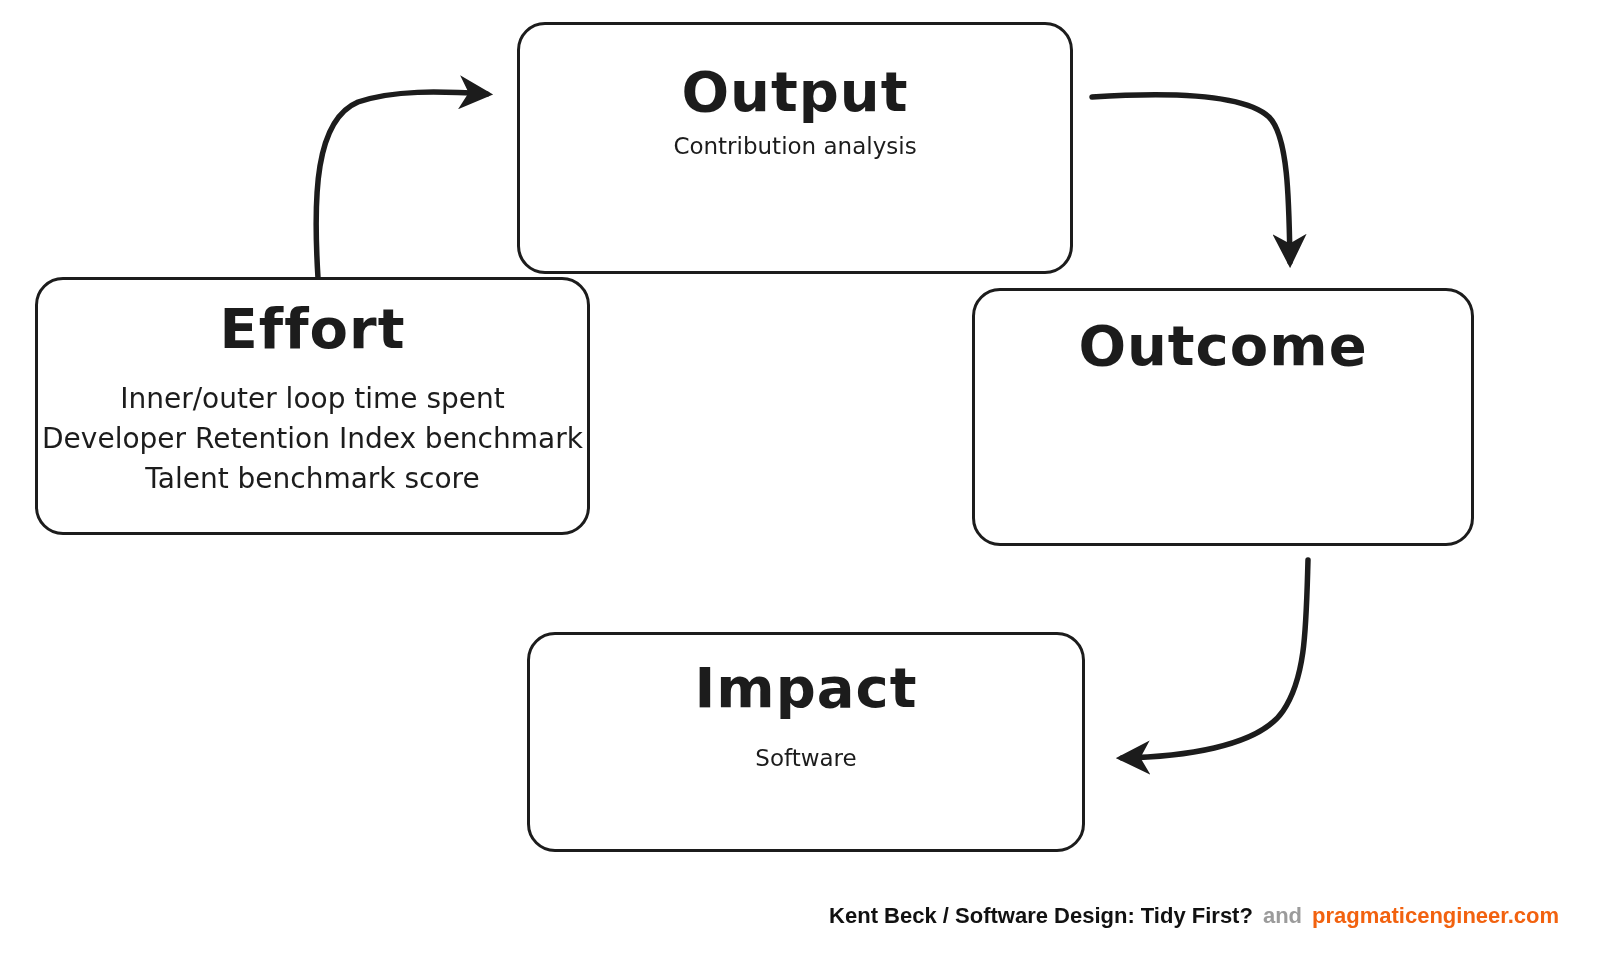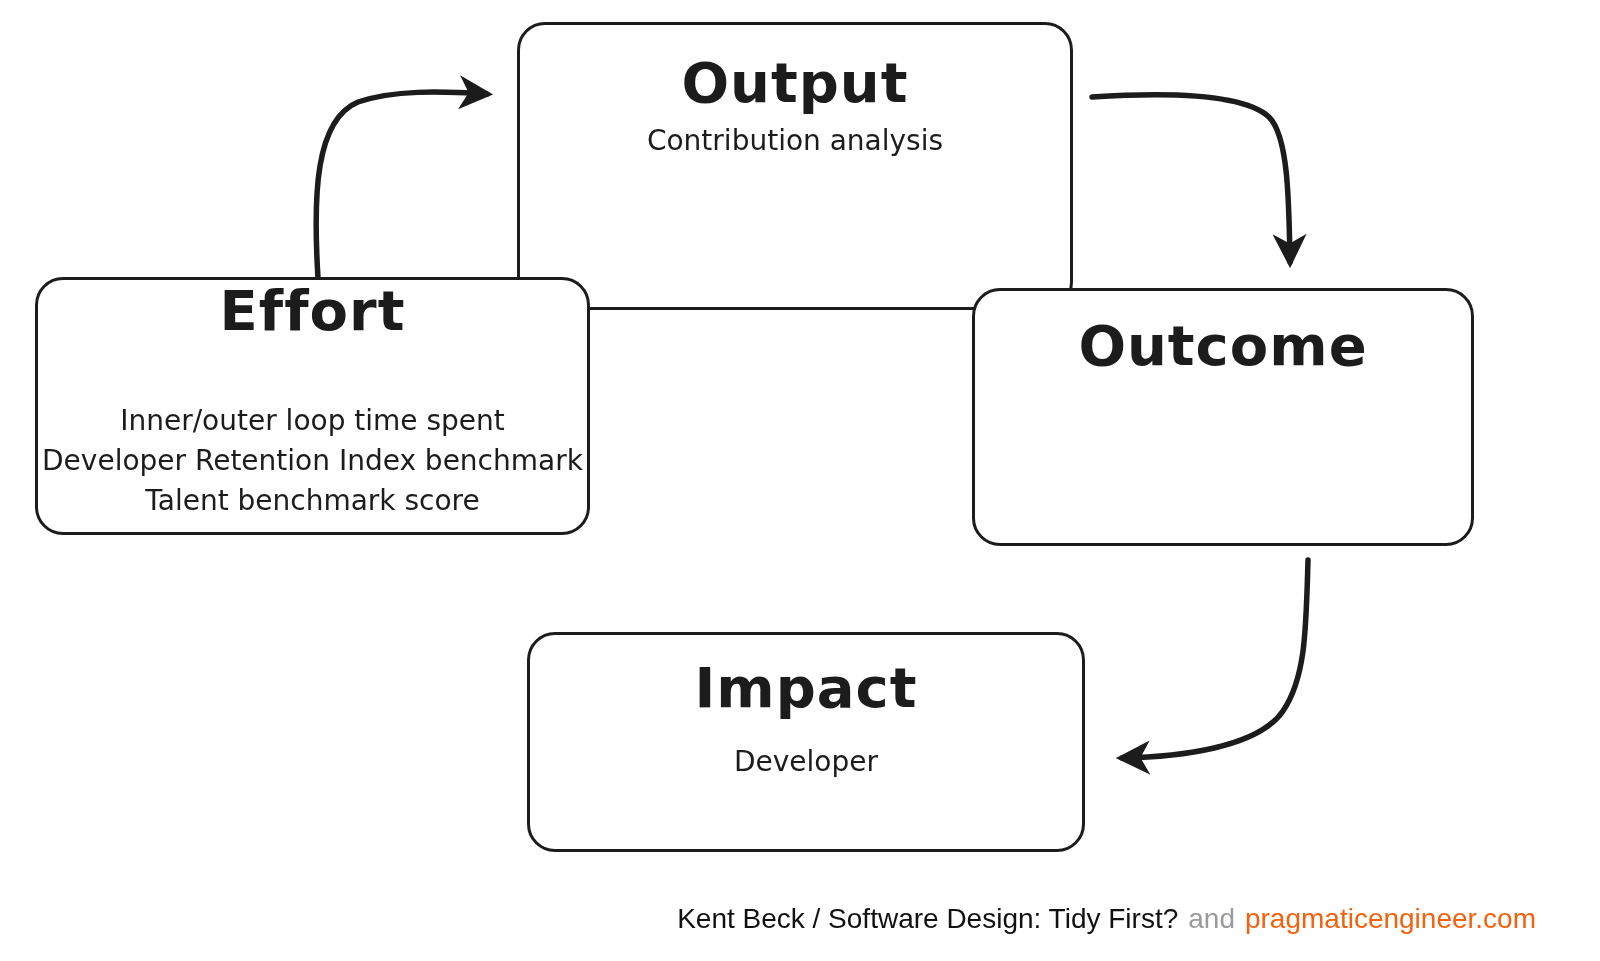--- a/index.html
+++ b/index.html
@@ -23,53 +23,54 @@
     align-items:center;
     text-align:center;
   }
   .node-title{
     font-size:56px;
     font-weight:700;
     letter-spacing:1px;
     line-height:1.1;
   }
   .node-sub{
-    font-size:28px;
+    font-size:23px;
     font-weight:400;
     margin-top:10px;
   }
   .node-lines{
     font-size:28px;
     line-height:40px;
     margin-top:19px;
   }
 
-  #node-output{left:517px;top:22px;width:556px;height:288px;padding-top:27px;}
-  #node-effort{left:35px;top:277px;width:555px;height:258px;gap:40px;}
+  #node-output{left:517px;top:22px;width:556px;height:252px;padding-top:36px;}
+  #node-effort{left:35px;top:277px;width:555px;height:258px;padding-top:18px;}
   #node-outcome{left:972px;top:288px;width:502px;height:258px;padding-top:24px;}
   #node-impact{left:527px;top:632px;width:558px;height:220px;padding-top:22px;}
   #node-impact .node-sub{margin-top:26px;}
 
   svg.arrow-layer{position:absolute;left:0;top:0;width:1600px;height:961px;pointer-events:none;}
   .arrow{
     fill:none;
     stroke:var(--stroke);
     stroke-width:5.5;
     stroke-linecap:round;
     stroke-linejoin:round;
   }
   .arrowhead-fill{fill:var(--stroke);}
 
   .footer{
     position:absolute;
     top:903px;
-    right:64px;
+    right:41px;
     font-family:"Liberation Sans", sans-serif;
-    font-size:28px;
+    font-size:22px;
     white-space:nowrap;
+    font-weight:bold;
   }
   .footer .attr{color:#111111;}
   .footer .conj{color:var(--footer_gray);margin:0 10px;}
   .footer .site{color:var(--link_orange);text-decoration:none;}
 </style>
 </head>
 <body>
 
 <div class="canvas">
 
@@ -97,20 +98,20 @@
       <div>Talent benchmark score</div>
     </div>
   </div>
 
   <div class="node" id="node-outcome">
     <div class="node-title">Outcome</div>
   </div>
 
   <div class="node" id="node-impact">
     <div class="node-title">Impact</div>
-    <div class="node-sub">Developer</div>
+    <div class="node-sub">Software</div>
   </div>
 
   <div class="footer">
     <span class="attr">Kent Beck / Software Design: Tidy First?</span><span class="conj">and</span><span class="site">pragmaticengineer.com</span>
   </div>
 
 </div>
 
 </body></html>

